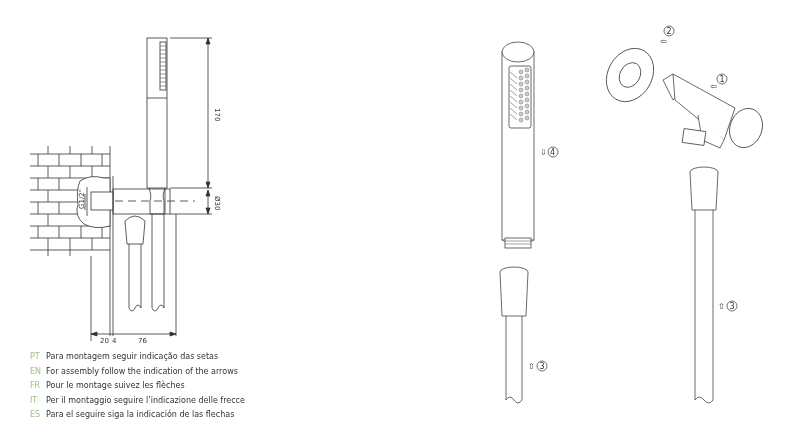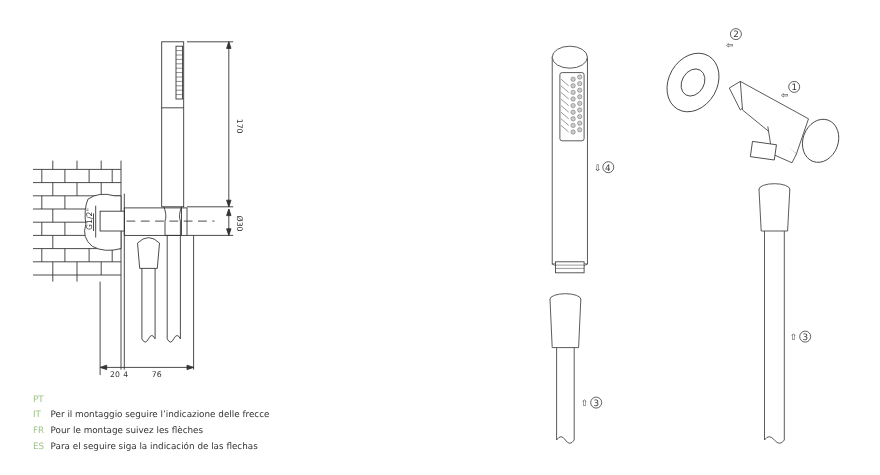--- a/index.html
+++ b/index.html
@@ -1,21 +1,21 @@
 <!DOCTYPE html>
 <html><head>
   <meta charset="utf-8">
   <style>
     html, body { margin: 0; padding: 0; background: #ffffff; }
     body { width: 800px; height: 432px; position: relative; overflow: hidden; font-family: "DejaVu Sans", sans-serif; }
     .abs { position: absolute; }
     svg { position: absolute; left: 0; top: 0; }
     .dimtxt { font-family: "DejaVu Sans", sans-serif; font-size: 7px; fill: #333; }
     .legend { position: absolute; left: 30px; top: 352px; width: 300px; }
-    .legend-row { display: flex; align-items: flex-end; height: 14.5px; font-size: 8px; color: #333; white-space: nowrap; }
+    .legend-row { display: flex; align-items: flex-start; height: 14.5px; font-size: 8px; color: #333; white-space: nowrap; }
     .legend-code { width: 16px; color: #9fc28a; font-size: 8px; }
     .callout { font-family: "DejaVu Sans", sans-serif; font-size: 8px; fill: #333; }
   </style>
 </head>
 <body>
 
 <div class="abs" style="left:0;top:16px;width:260px;height:340px;">
   <svg width="260" height="340" viewBox="0 0 260 340">
     <g stroke="#333" stroke-width="0.8" fill="none">
 
@@ -119,28 +119,33 @@
     <text class="dimtxt" transform="translate(84,193) rotate(-90)">G1/2"</text>
     <text class="dimtxt" x="100" y="327">20</text>
     <text class="dimtxt" x="112" y="327">4</text>
     <text class="dimtxt" x="138" y="327">76</text>
   </svg>
 </div>
 
 <div class="legend">
   <div class="legend-row">
     <span class="legend-code">PT</span>
+    <span>Para montagem seguir indicação das setas</span>
+  </div>
+  <div class="legend-row">
+    <span class="legend-code">EN</span>
+    <span>For assembly follow the indication of the arrows</span>
+  </div>
+  <div class="legend-row">
+    <span class="legend-code">FR</span>
+    <span>Pour le montage suivez les flèches</span>
   </div>
   <div class="legend-row">
     <span class="legend-code">IT</span>
     <span>Per il montaggio seguire l’indicazione delle frecce</span>
-  </div>
-  <div class="legend-row">
-    <span class="legend-code">FR</span>
-    <span>Pour le montage suivez les flèches</span>
   </div>
   <div class="legend-row">
     <span class="legend-code">ES</span>
     <span>Para el seguire siga la indicación de las flechas</span>
   </div>
 </div>
 
 <div class="abs" style="left:470px;top:0;width:330px;height:432px;">
   <svg width="330" height="432" viewBox="0 0 330 432">
     <g stroke="#444" stroke-width="0.8" fill="#fff">

